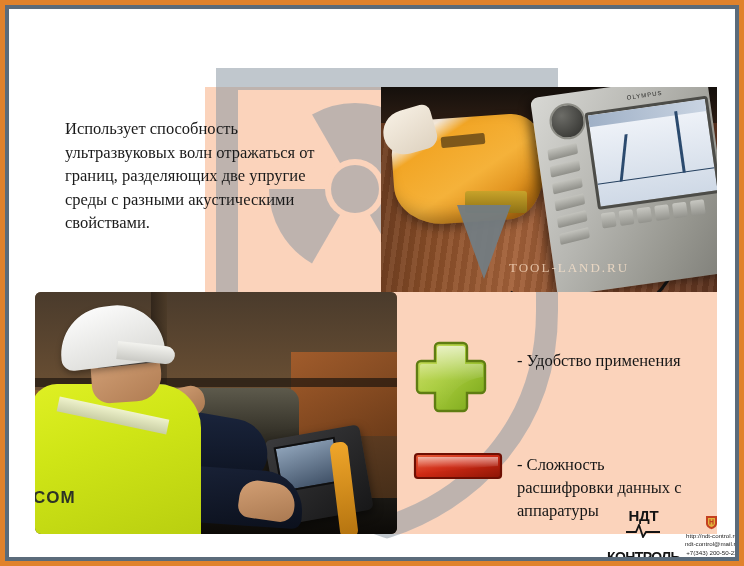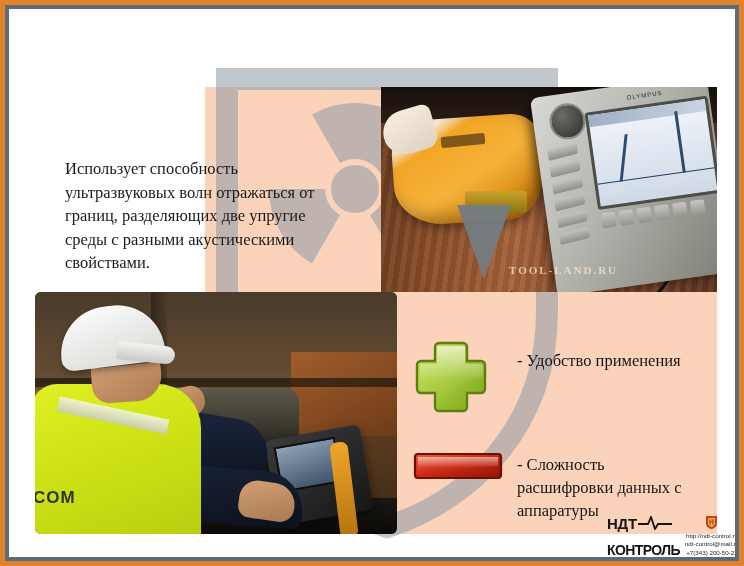--- a/index.html
+++ b/index.html
@@ -42,21 +42,20 @@
     font-size:37px;line-height:44px;color:#111111;
     letter-spacing:.2px;white-space:nowrap;
   }
 
   
   #intro-text{
     position:absolute;left:56px;top:108px;width:250px;
     font-family:"Liberation Serif", serif;
     font-size:16.5px;line-height:23.5px;color:#1a1a1a;
     z-index:6;
-    margin-top:40px;
   }
 
   
   .photo{position:absolute;overflow:hidden;}
 
   
   #photo-probe{left:372px;top:78px;width:336px;height:205px;
       background:
         linear-gradient(180deg,rgba(0,0,0,.30),rgba(0,0,0,0) 22%),
         linear-gradient(95deg,#6d3d20 0%,#8a4e28 18%,#a4623a 42%,#83492a 64%,#5d3420 100%);
@@ -144,22 +143,22 @@
     display:block;width:30px;height:11px;margin:0 0 6px 2px;border-radius:2px;
     background:linear-gradient(180deg,#c3c3bd,#8f8f89);transform:skewY(-6deg);
   }
   #photo-probe .fnrow{position:absolute;left:54px;top:124px;width:120px;height:20px;}
   #photo-probe .fnrow i{
     display:inline-block;width:14px;height:15px;margin-right:4px;border-radius:2px;
     background:linear-gradient(180deg,#c7c7c1,#93938d);
   }
   #photo-probe .watermark-text{
     position:absolute;left:128px;bottom:16px;
-    font-family:"Liberation Serif",serif;font-size:11px;letter-spacing:2px;
-    color:rgba(255,230,205,.72);font-weight:bold;
+    font-family:"Liberation Serif",serif;font-size:13px;letter-spacing:2px;
+    color:rgba(255,230,205,.72);font-weight:normal;
   }
 
   
   #photo-technician{left:26px;top:283px;width:362px;height:242px;
       background:linear-gradient(170deg,#6e4a2c 0%,#8a5a31 30%,#5f3d22 62%,#3b2714 100%);
       border-radius:6px;
   }
   #photo-technician .shop-wall{
     position:absolute;left:0;top:0;width:100%;height:98px;
     background:linear-gradient(180deg,#4a3b2c,#6a4f33);
@@ -281,21 +280,21 @@
   #con-text{left:508px;top:444px;width:180px;}
 
   
   #logo-block{
     position:absolute;left:598px;top:504px;width:122px;height:46px;z-index:9;
     display:flex;align-items:center;gap:5px;
   }
   #logo-mark{
     font-family:"Liberation Sans",sans-serif;color:#141414;line-height:1;
   }
-  #logo-top{display:flex;align-items:center;gap:1px;}
+  #logo-top{display:flex;align-items:center;gap:1px;flex-direction:column;}
   #logo-ndt{font-size:15px;font-weight:bold;letter-spacing:-.3px;}
   #logo-wave svg{display:block;}
   #logo-kontrol{font-size:14px;font-weight:bold;letter-spacing:-.6px;margin-top:12px;}
   #logo-shield{width:13px;height:15px;display:block;margin:0 auto 2px auto;}
   #logo-contact{
     font-family:"Liberation Sans",sans-serif;font-size:6.2px;line-height:8.6px;
     color:#1d1d1d;text-align:center;
   }
   .lc{display:block;white-space:nowrap;}
 </style>

